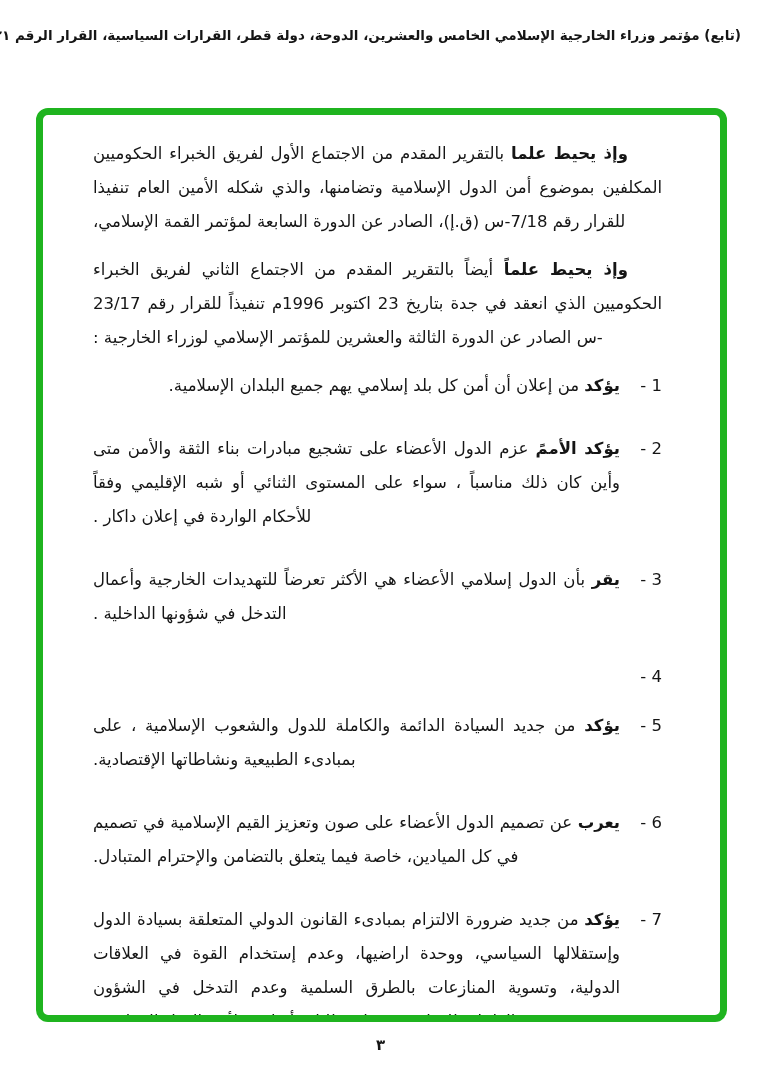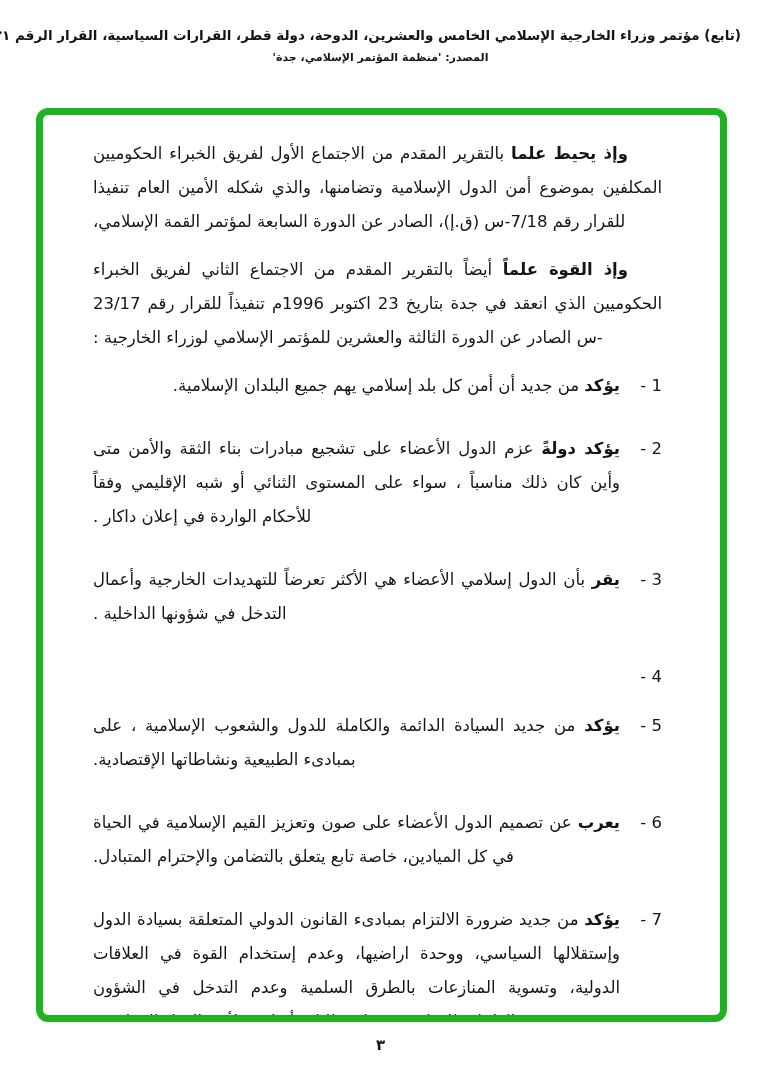--- a/index.html
+++ b/index.html
@@ -93,57 +93,56 @@
     font-weight: bold;
   }
 </style>
 </head>
 <body>
 
 <div class="page">
 
   <div class="doc-header">
     <div class="l1">(تابع) مؤتمر وزراء الخارجية الإسلامي الخامس والعشرين، الدوحة، دولة قطر، القرارات السياسية، القرار الرقم ٢٥/٢١-س</div>
-    <div class="l2">المصدر: 'منظمة المؤتمر الإسلامي، جدة'</div>
   </div>
 
   <div class="green-box">
     <div class="content">
 
       <p class="para para-indent"><span class="lead">وإذ يحيط علما</span> <span>بالتقرير المقدم من الاجتماع الأول لفريق الخبراء الحكوميين المكلفين بموضوع أمن الدول الإسلامية وتضامنها، والذي شكله الأمين العام تنفيذا للقرار رقم 7/18-س (ق.إ)، الصادر عن الدورة السابعة لمؤتمر القمة الإسلامي،</span></p>
 
-      <p class="para para-indent"><span class="lead">وإذ القوة علماً</span> <span>أيضاً بالتقرير المقدم من الاجتماع الثاني لفريق الخبراء الحكوميين الذي انعقد في جدة بتاريخ 23 اكتوبر 1996م تنفيذاً للقرار رقم 23/17 -س الصادر عن الدورة الثالثة والعشرين للمؤتمر الإسلامي لوزراء الخارجية :</span></p>
+      <p class="para para-indent"><span class="lead">وإذ يحيط علماً</span> <span>أيضاً بالتقرير المقدم من الاجتماع الثاني لفريق الخبراء الحكوميين الذي انعقد في جدة بتاريخ 23 اكتوبر 1996م تنفيذاً للقرار رقم 23/17 -س الصادر عن الدورة الثالثة والعشرين للمؤتمر الإسلامي لوزراء الخارجية :</span></p>
 
       <div class="item">
         <span class="item-num">1 -</span>
-        <p class="para item-body single-line"><span class="lead">يؤكد</span> <span>من جديد أن أمن كل بلد إسلامي يهم جميع البلدان الإسلامية.</span></p>
+        <p class="para item-body single-line"><span class="lead">يؤكد</span> <span>من إعلان أن أمن كل بلد إسلامي يهم جميع البلدان الإسلامية.</span></p>
       </div>
 
       <div class="item">
         <span class="item-num">2 -</span>
-        <p class="para item-body"><span class="lead">يؤكد دولةً</span> <span>عزم الدول الأعضاء على تشجيع مبادرات بناء الثقة والأمن متى وأين كان ذلك مناسباً ، سواء على المستوى الثنائي أو شبه الإقليمي وفقاً للأحكام الواردة في إعلان داكار .</span></p>
+        <p class="para item-body"><span class="lead">يؤكد الأممً</span> <span>عزم الدول الأعضاء على تشجيع مبادرات بناء الثقة والأمن متى وأين كان ذلك مناسباً ، سواء على المستوى الثنائي أو شبه الإقليمي وفقاً للأحكام الواردة في إعلان داكار .</span></p>
       </div>
 
       <div class="item">
         <span class="item-num">3 -</span>
         <p class="para item-body"><span class="lead">يقر</span> <span>بأن الدول إسلامي الأعضاء هي الأكثر تعرضاً للتهديدات الخارجية وأعمال التدخل في شؤونها الداخلية .</span></p>
       </div>
 
       <div class="item">
         <span class="item-num">4 -</span>
       </div>
 
       <div class="item">
         <span class="item-num">5 -</span>
         <p class="para item-body"><span class="lead">يؤكد</span> <span>من جديد السيادة الدائمة والكاملة للدول والشعوب الإسلامية ، على بمبادىء الطبيعية ونشاطاتها الإقتصادية.</span></p>
       </div>
 
       <div class="item">
         <span class="item-num">6 -</span>
-        <p class="para item-body"><span class="lead">يعرب</span> <span>عن تصميم الدول الأعضاء على صون وتعزيز القيم الإسلامية في الحياة في كل الميادين، خاصة تابع يتعلق بالتضامن والإحترام المتبادل.</span></p>
+        <p class="para item-body"><span class="lead">يعرب</span> <span>عن تصميم الدول الأعضاء على صون وتعزيز القيم الإسلامية في تصميم في كل الميادين، خاصة فيما يتعلق بالتضامن والإحترام المتبادل.</span></p>
       </div>
 
       <div class="item">
         <span class="item-num">7 -</span>
         <p class="para item-body"><span class="lead">يؤكد</span> <span>من جديد ضرورة الالتزام بمبادىء القانون الدولي المتعلقة بسيادة الدول وإستقلالها السياسي، ووحدة اراضيها، وعدم إستخدام القوة في العلاقات الدولية، وتسوية المنازعات بالطرق السلمية وعدم التدخل في الشؤون الداخلية للدول، بصفتها متطلبات أساسية لأمن الدول الإسلامية.</span></p>
       </div>
 
     </div>
   </div>
 

